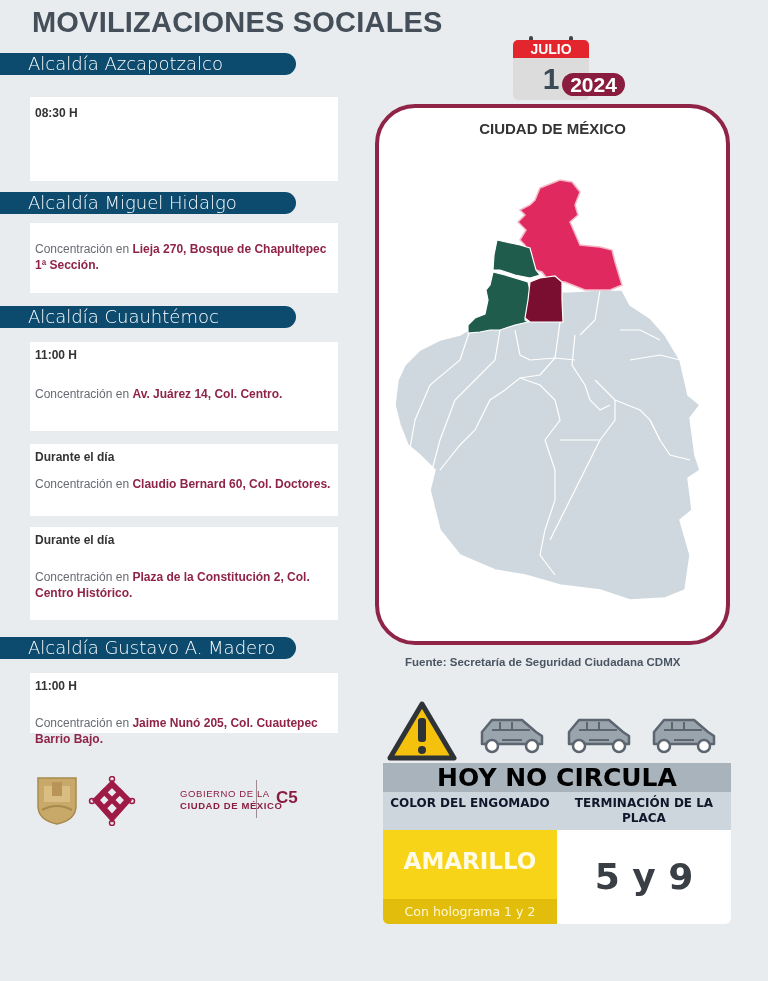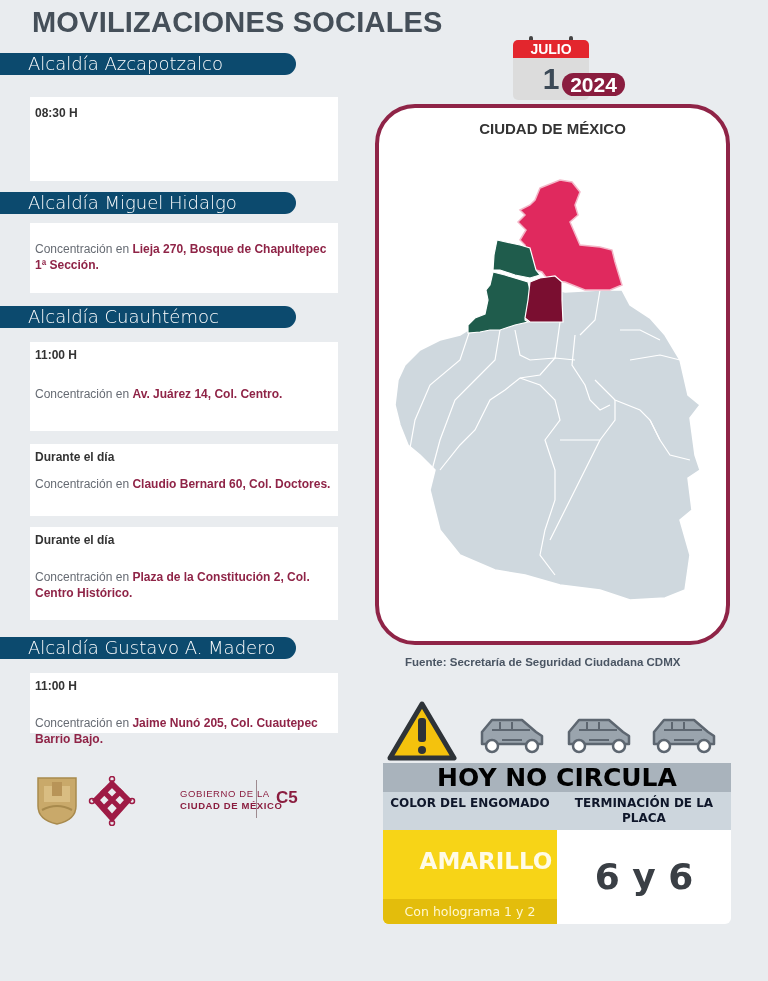--- a/index.html
+++ b/index.html
@@ -82,21 +82,21 @@
     position: absolute; left: 383px; top: 792px; width: 348px; height: 38px;
     background: #cdd6dd;
   }
   .hnc-sub div {
     position: absolute; top: 4px; width: 174px; text-align: center;
     font-size: 12px; font-weight: 700; color: #0f172a; line-height: 15px;
     font-family: "DejaVu Sans", sans-serif;
   }
   .yellow {
     position: absolute; left: 383px; top: 830px; width: 174px; height: 94px;
-    background: #f7d417; border-radius: 0 0 0 6px; padding-left: 16px;
+    background: #f7d417; border-radius: 0 0 0 6px;
   }
   .yellow .color-name {
     position: absolute; top: 18px; width: 100%; text-align: center;
     color: #fffbe6; font-weight: 700; font-size: 23px;
     font-family: "DejaVu Sans", sans-serif;
   }
   .yellow .holo {
     position: absolute; bottom: 0; left: 0; width: 100%; height: 25px;
     background: #e3bd0c; border-radius: 0 0 0 6px;
     color: #fff8d0; font-size: 12.5px; text-align: center; line-height: 25px;
@@ -250,13 +250,13 @@
 
 <div class="hnc-title">HOY NO CIRCULA</div>
 <div class="hnc-sub">
   <div style="left:0">COLOR DEL ENGOMADO</div>
   <div style="left:174px">TERMINACIÓN DE LA PLACA</div>
 </div>
 <div class="yellow">
   <div class="color-name">AMARILLO</div>
   <div class="holo">Con holograma 1 y 2</div>
 </div>
-<div class="plate">6 y 6</div>
+<div class="plate">5 y 9</div>
 
 </body></html>

